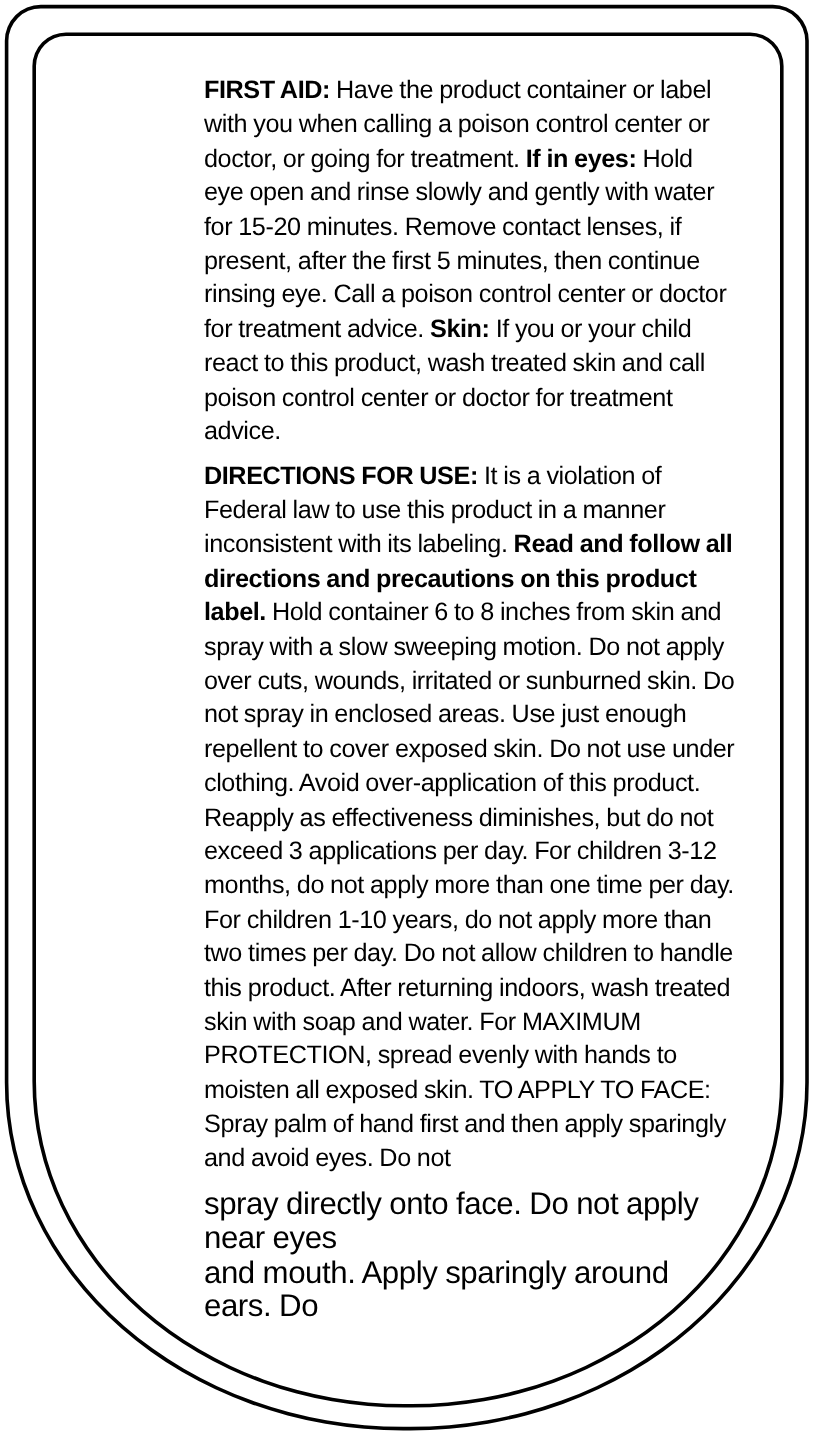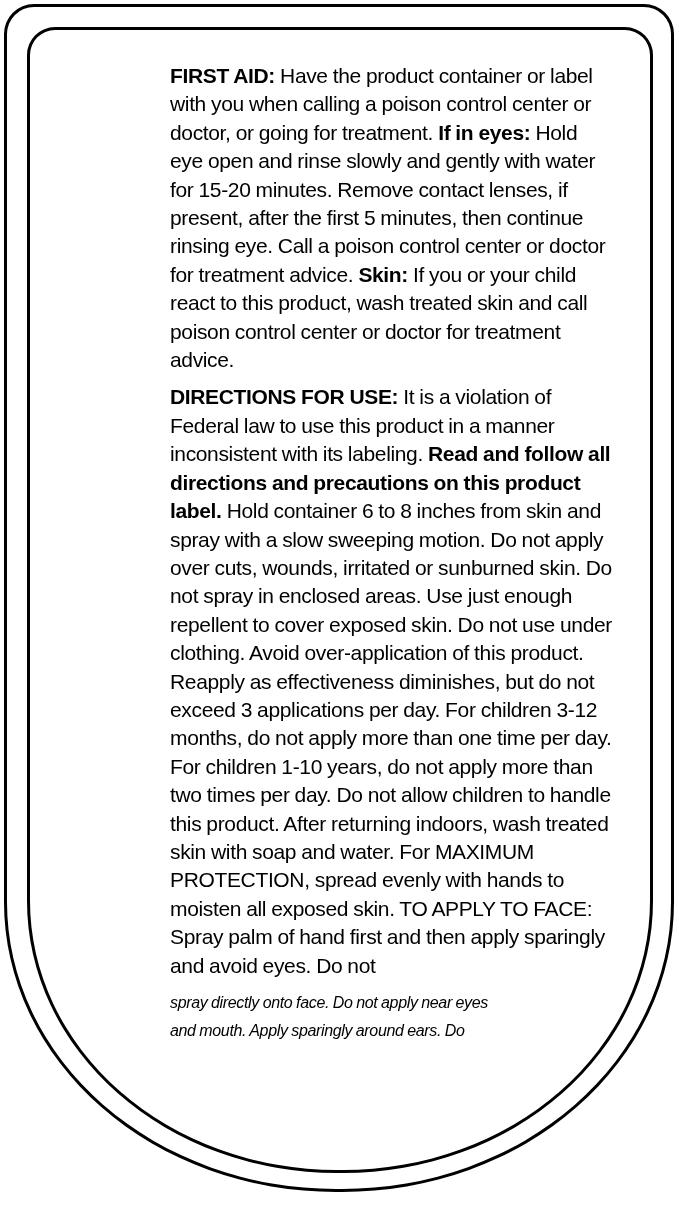--- a/index.html
+++ b/index.html
@@ -63,25 +63,24 @@
 
   .hd {
     font-weight: bold;
   }
   .run-in {
     font-weight: bold;
   }
 
   
   .tail {
-    font-size: 16px;
+    font-size: 26px;
     line-height: 28.4px;
     letter-spacing: -0.35px;
     word-spacing: -0.4px;
-    font-style: italic;
   }
   .tail-1 { width: 420px; }
   .tail-2 { width: 390px; }
 </style>
 </head>
 <body>
 
 <div class="label-page">
 
   <div class="label-outline outer"></div>

